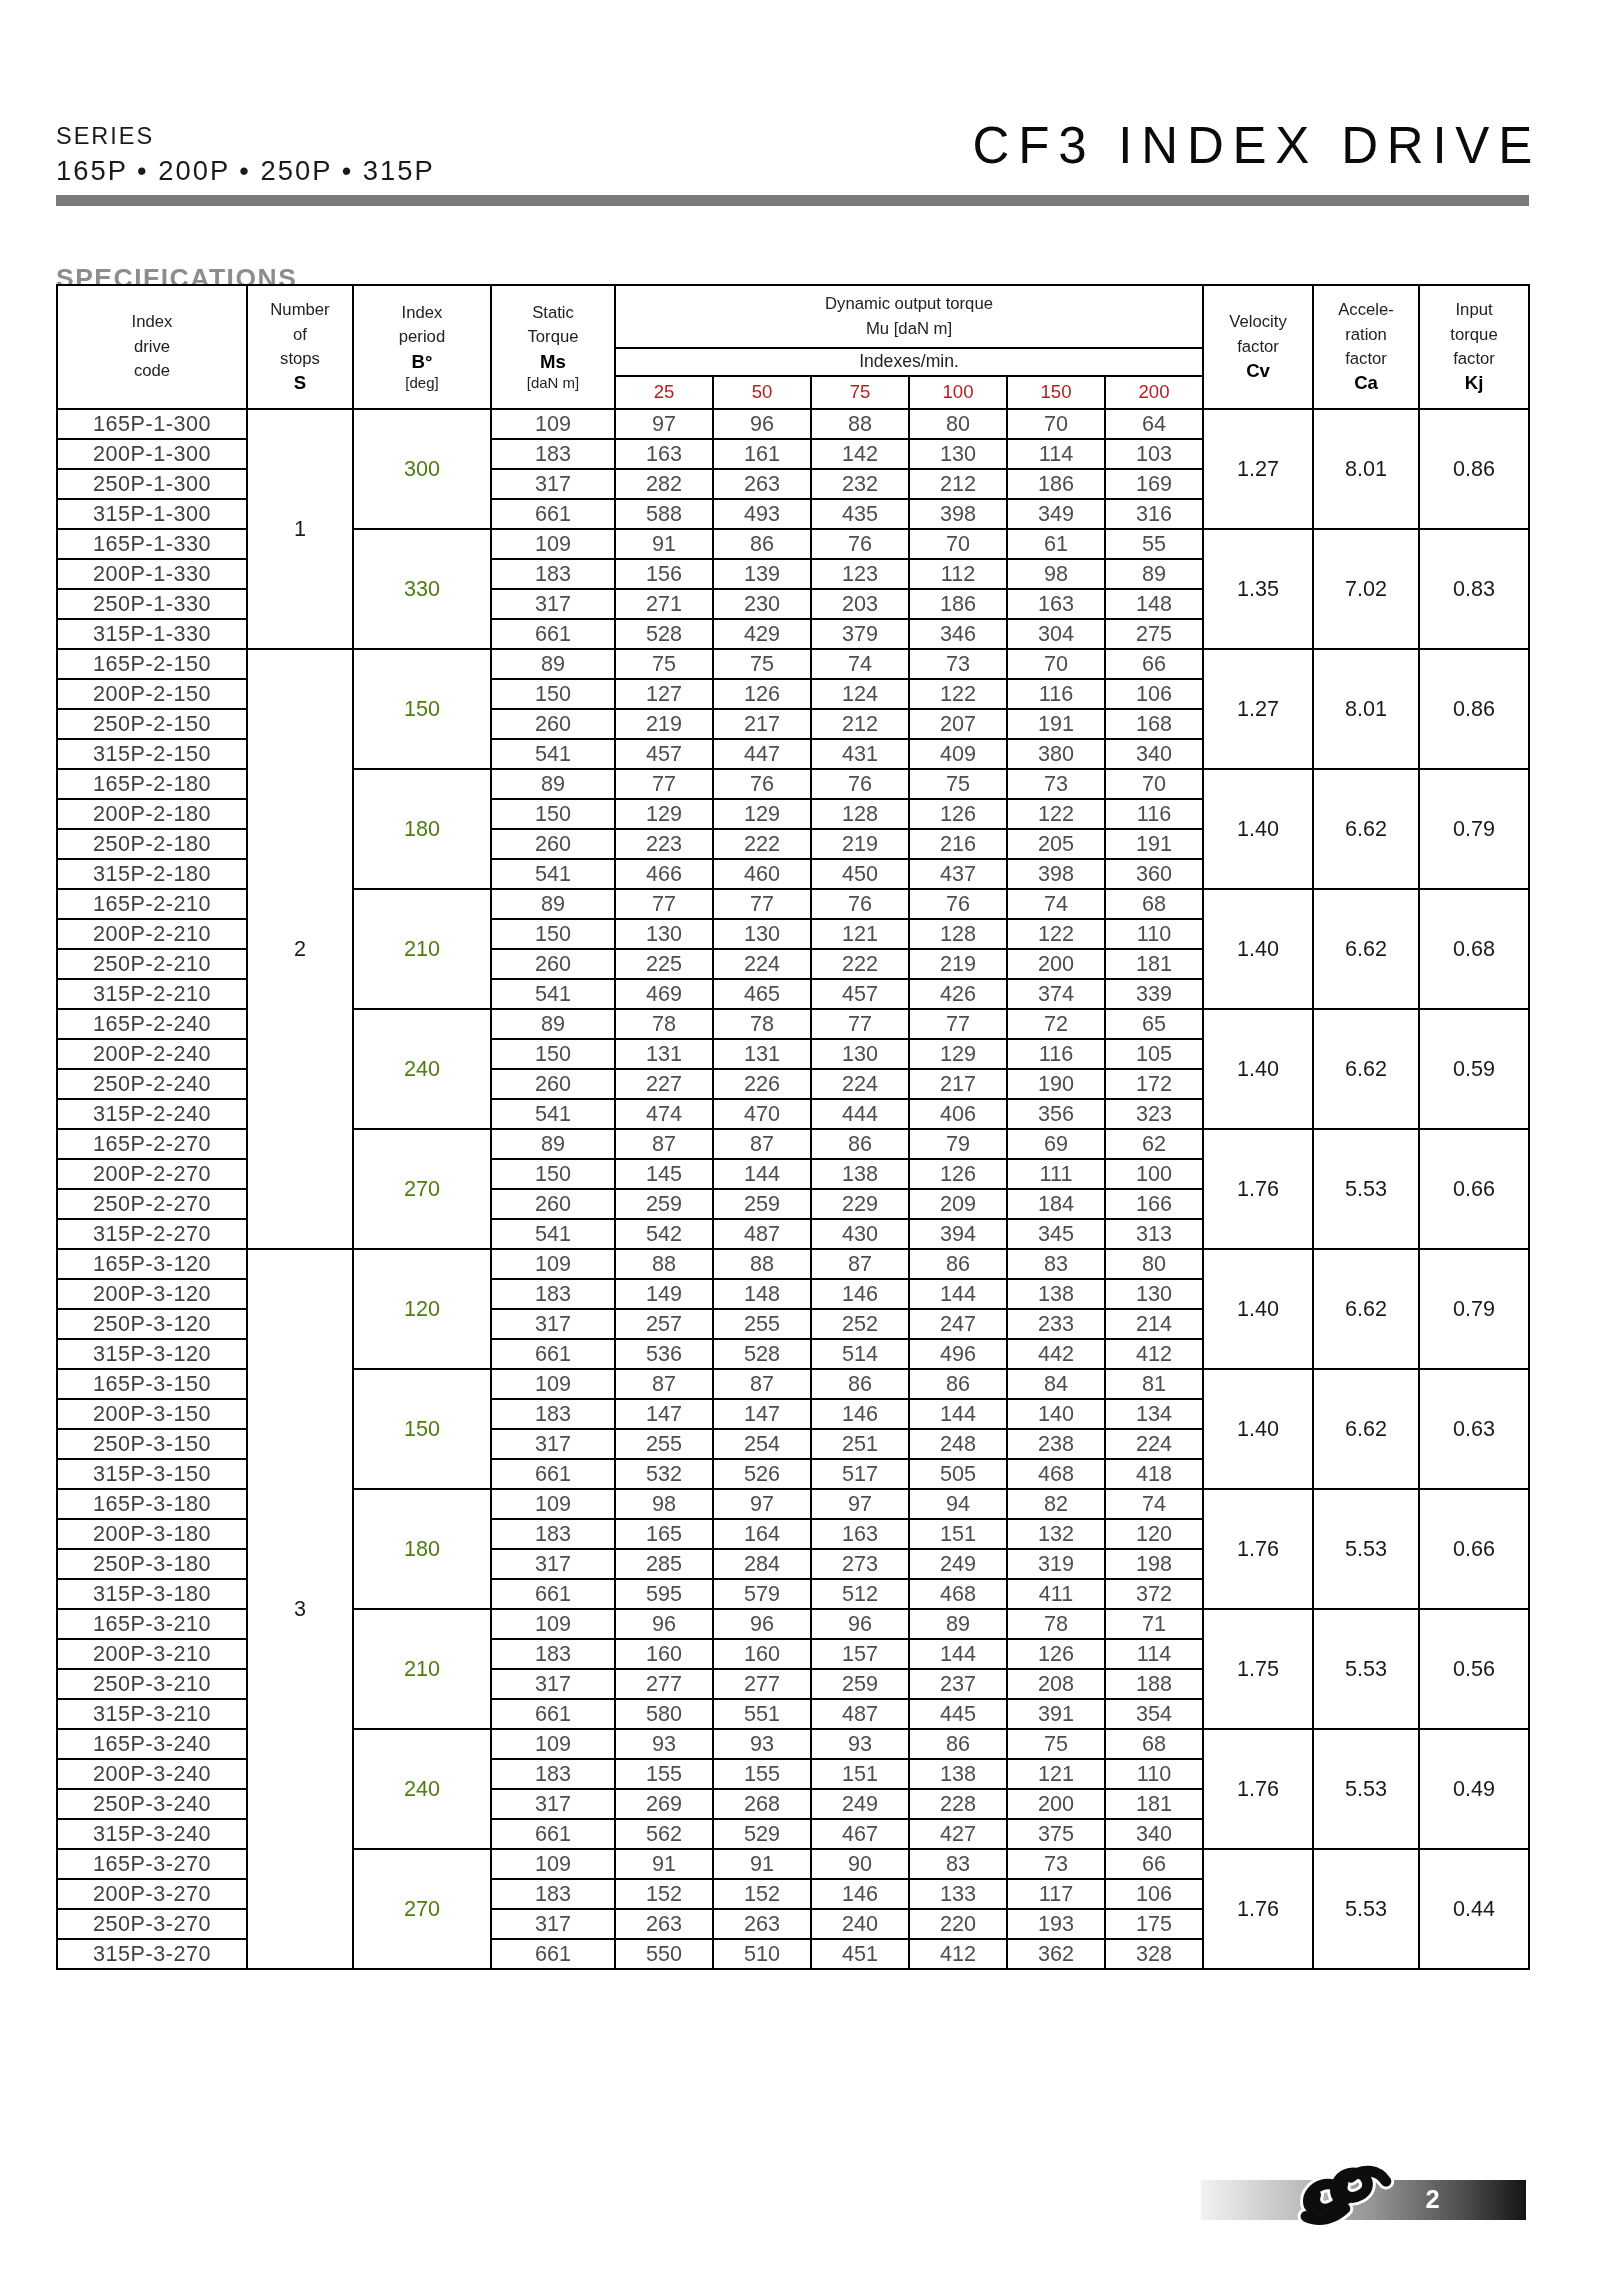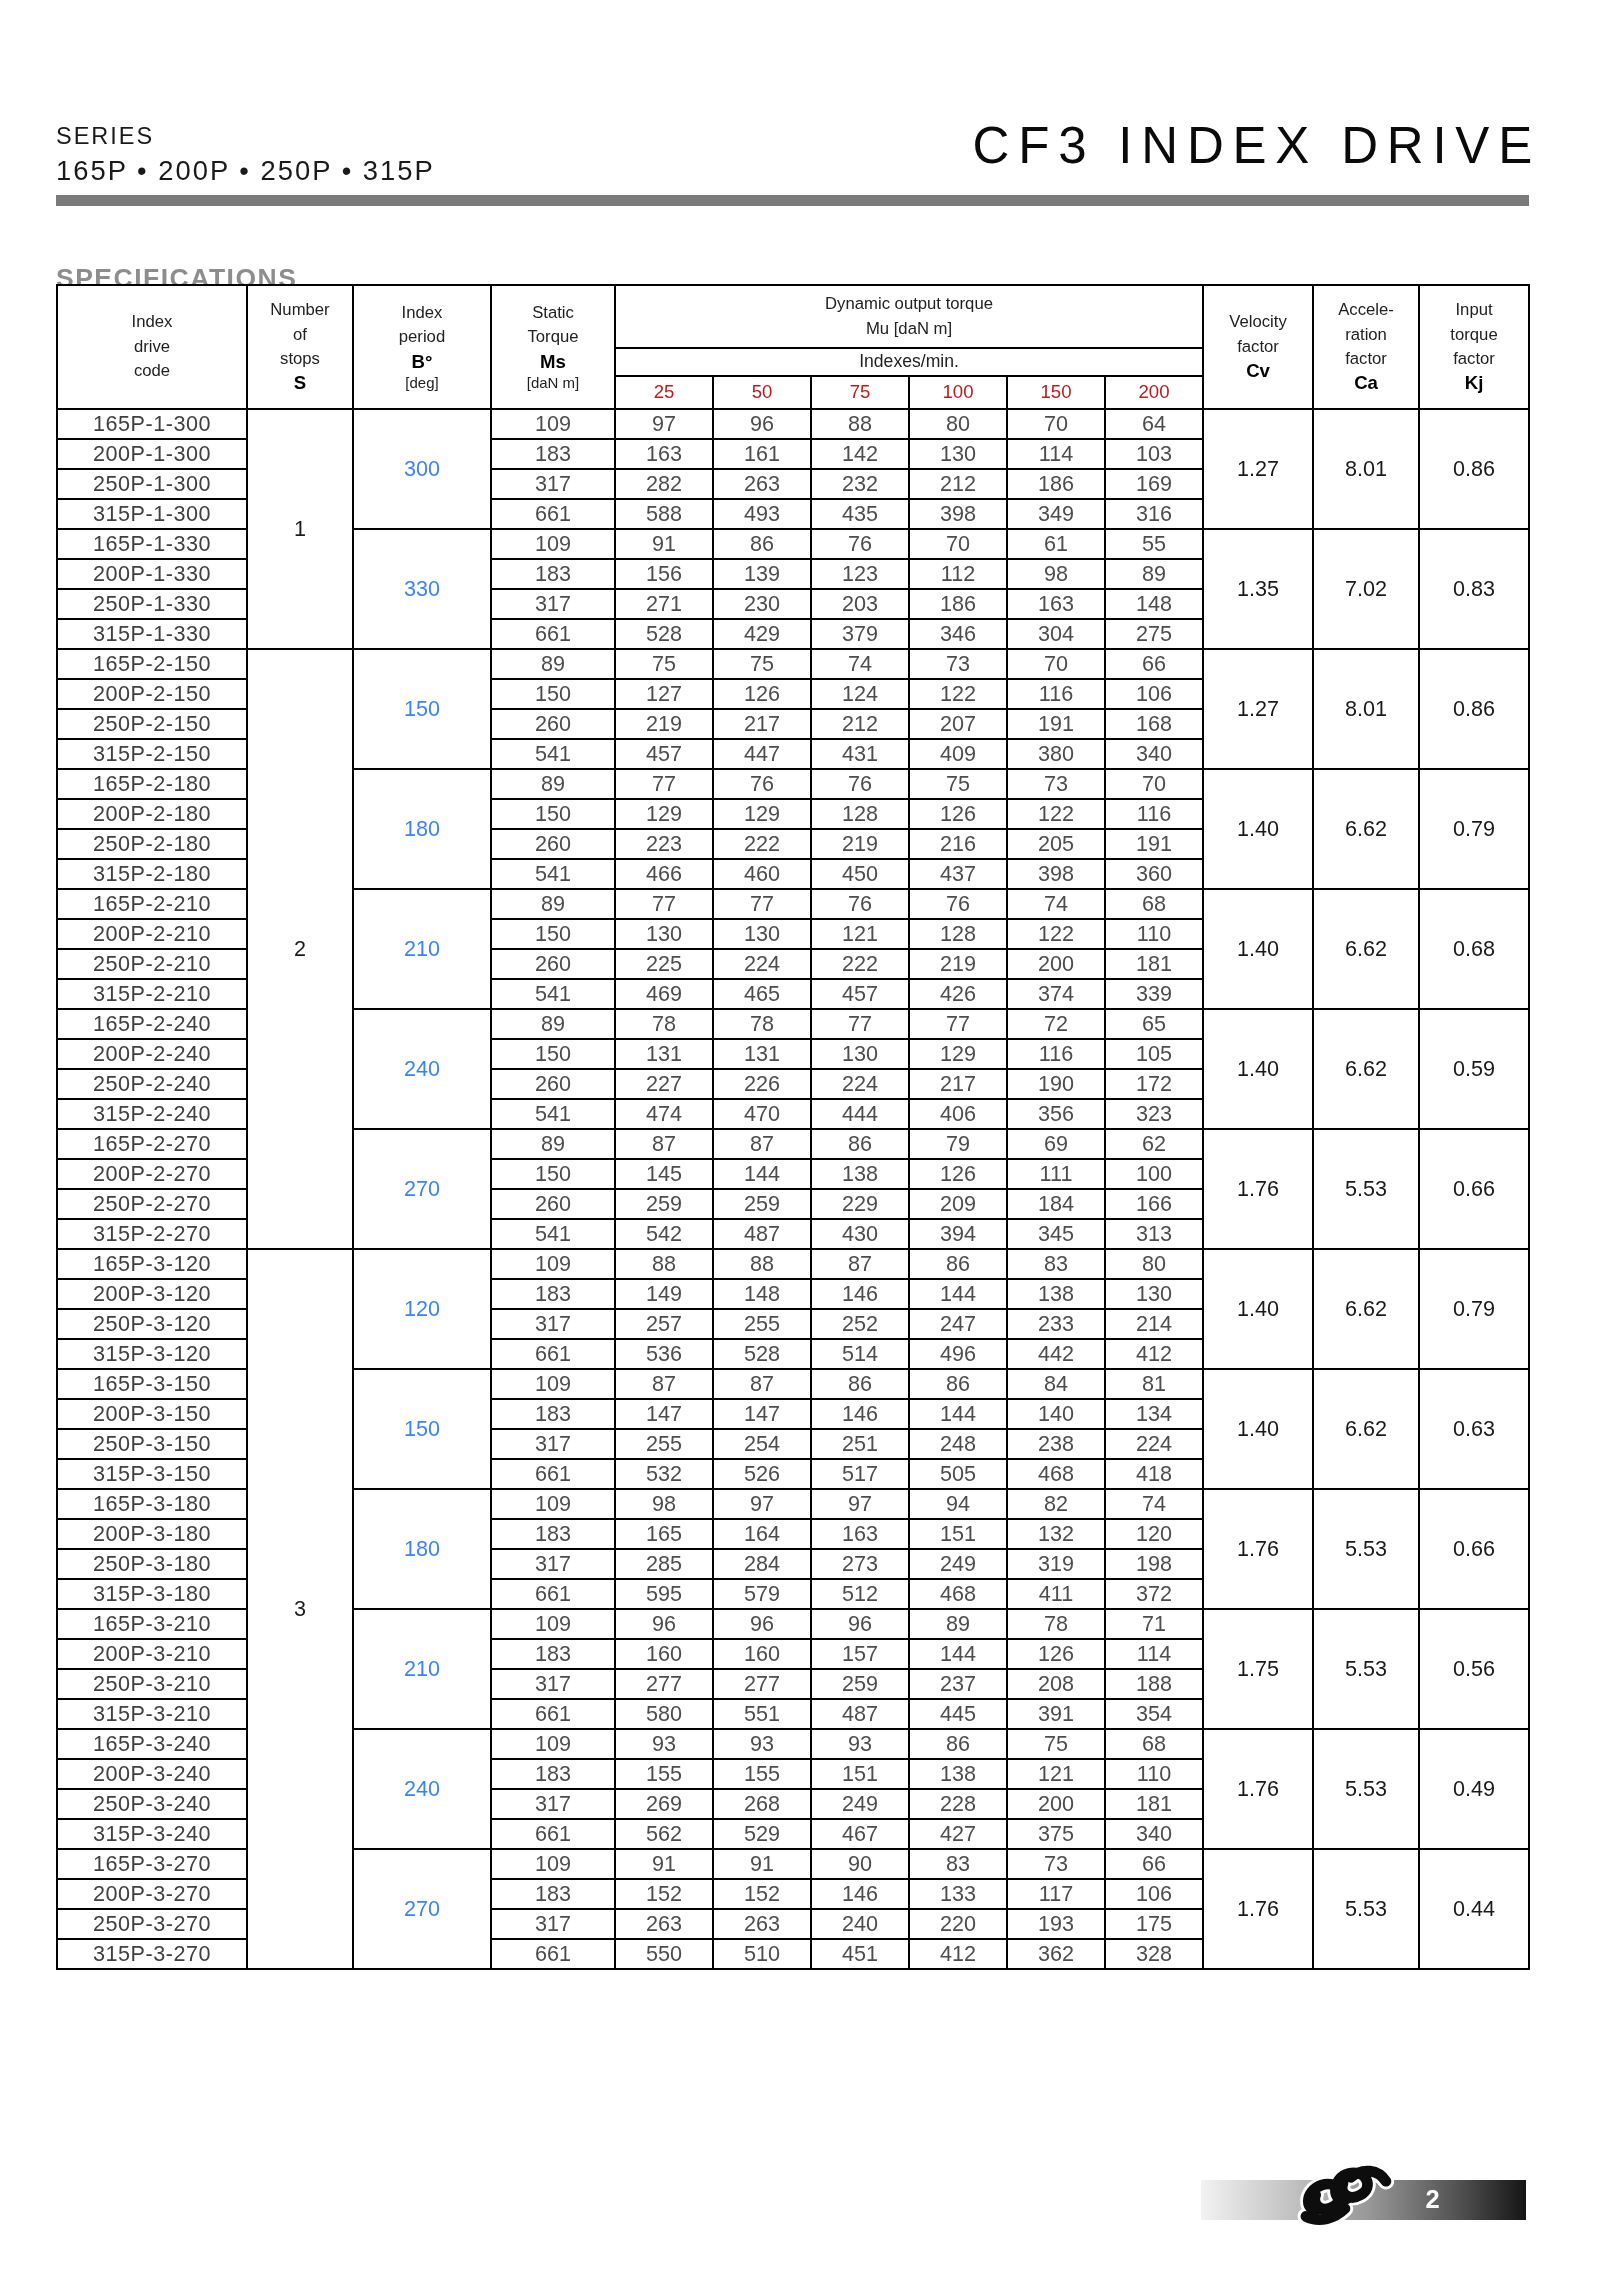--- a/index.html
+++ b/index.html
@@ -22,21 +22,21 @@
   .spec .h-dyn{height:61px;}
   .spec .h-idxmin{height:25.5px;font-size:17.6px;}
   .spec .h-num{height:31px;font-size:18.6px;color:#b91c1c;}
   .lines{white-space:pre-line;}
   .sym{font-weight:700;font-size:18.6px;color:#000;line-height:1.3;}
   .unit{font-size:15px;line-height:1.25;}
   .spec tbody td{height:28px;font-size:21.6px;line-height:28px;}
   td.code{color:#404040;letter-spacing:0.5px;font-size:21.6px;}
   td.ms,td.val{color:#4d4d4d;}
   td.stops{font-size:74px;color:#1a1a1a;}
-  td.period{font-size:33px;color:#3b82f6;}
+  td.period{font-size:33px;color:#4d7c0f;}
   td.factor{font-size:28px;color:#1a1a1a;text-align:center;}
   tr.gstart td{border-top:2.9px solid #000;}
 
   .footer-bar{
     position:absolute;left:1201px;top:2180px;width:325px;height:40px;
     background:linear-gradient(90deg,#f2f2f2 0%,#cccccc 22%,#979797 52%,#4a4a4a 82%,#151515 100%);
   }
   .page-num{position:absolute;left:1411px;top:2185px;width:43px;text-align:center;font-size:25.5px;font-weight:700;color:#ffffff;}
   .logo{position:absolute;left:1292px;top:2148px;}
 </style>

